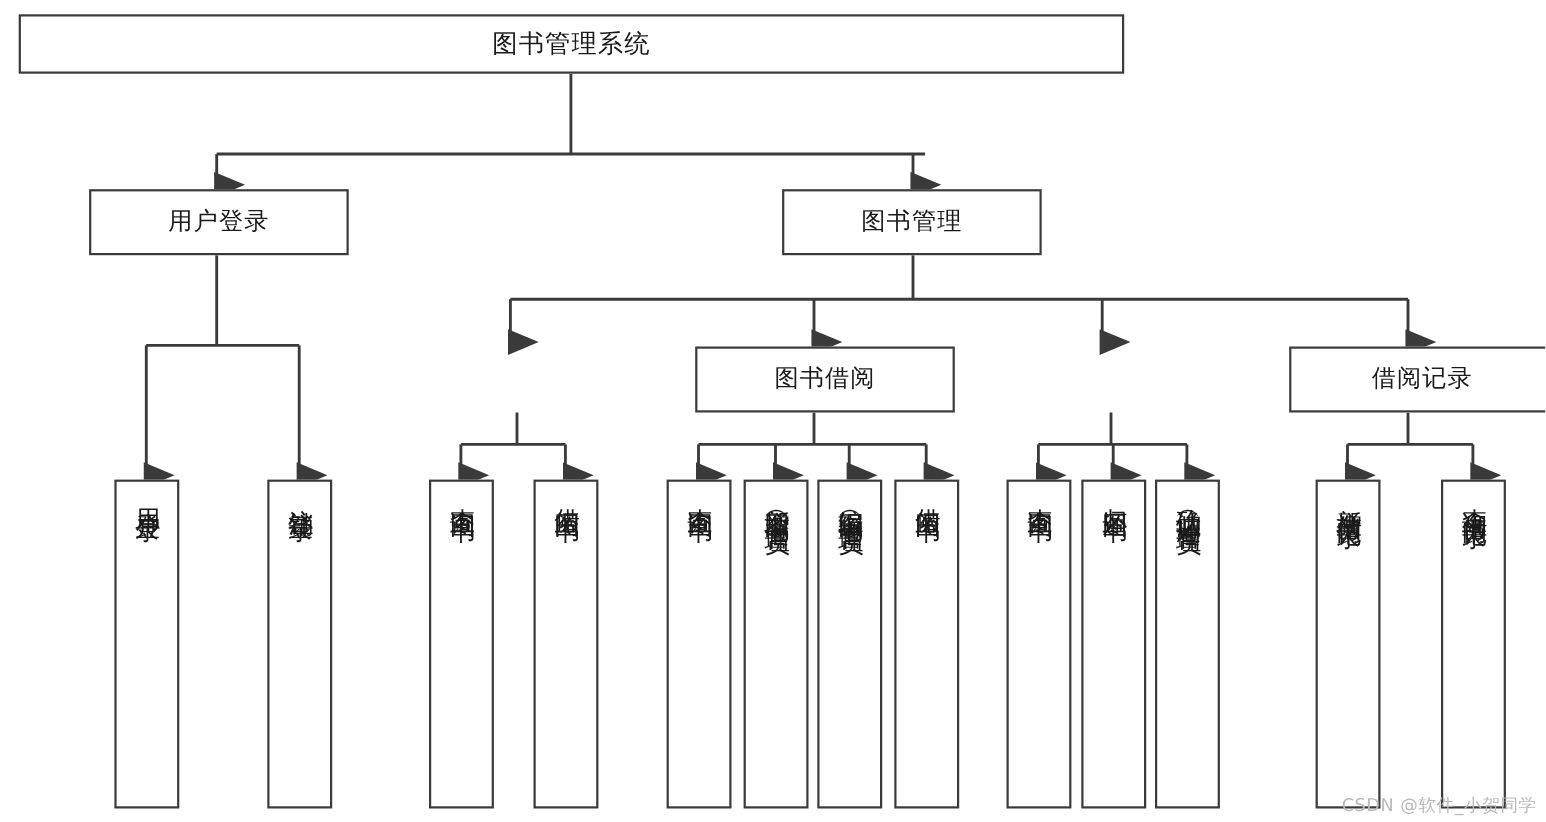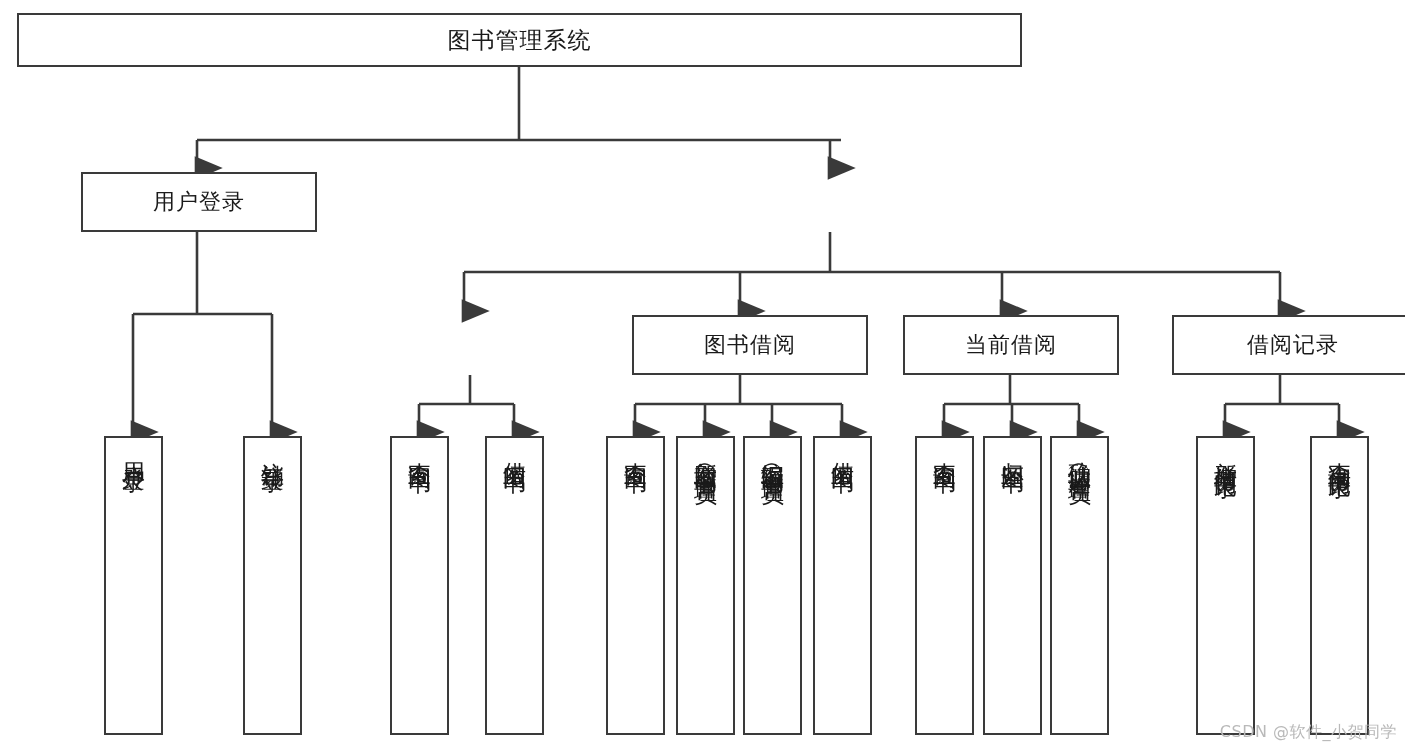--- a/index.html
+++ b/index.html
@@ -131,27 +131,27 @@
     </g>
   </svg>
 
   <div class="node horiz root" style="left:17px; top:13px; width:1005px; height:54px;">
     <span class="label">图书管理系统</span>
   </div>
 
   <div class="node horiz" style="left:81px; top:172px; width:236px; height:60px;">
     <span class="label">用户登录</span>
   </div>
+  <div class="node horiz" style="left:711px; top:172px; width:236px; height:60px;">
+    <span class="label">图书管理</span>
+  </div>
 
   <div class="node horiz" style="left:632px; top:315px; width:236px; height:60px;">
     <span class="label">图书借阅</span>
   </div>
-  <div class="node horiz" style="left:903px; top:315px; width:216px; height:60px;">
-    <span class="label">当前借阅</span>
-  </div>
   <div class="node horiz" style="left:1172px; top:315px; width:242px; height:60px;">
     <span class="label">借阅记录</span>
   </div>
 
   <div class="node vert" style="left:104px; top:436px; width:59px; height:299px;">
     <span class="label">用户登录</span>
   </div>
   <div class="node vert" style="left:243px; top:436px; width:59px; height:299px;">
     <span class="label">注销登录</span>
   </div>

